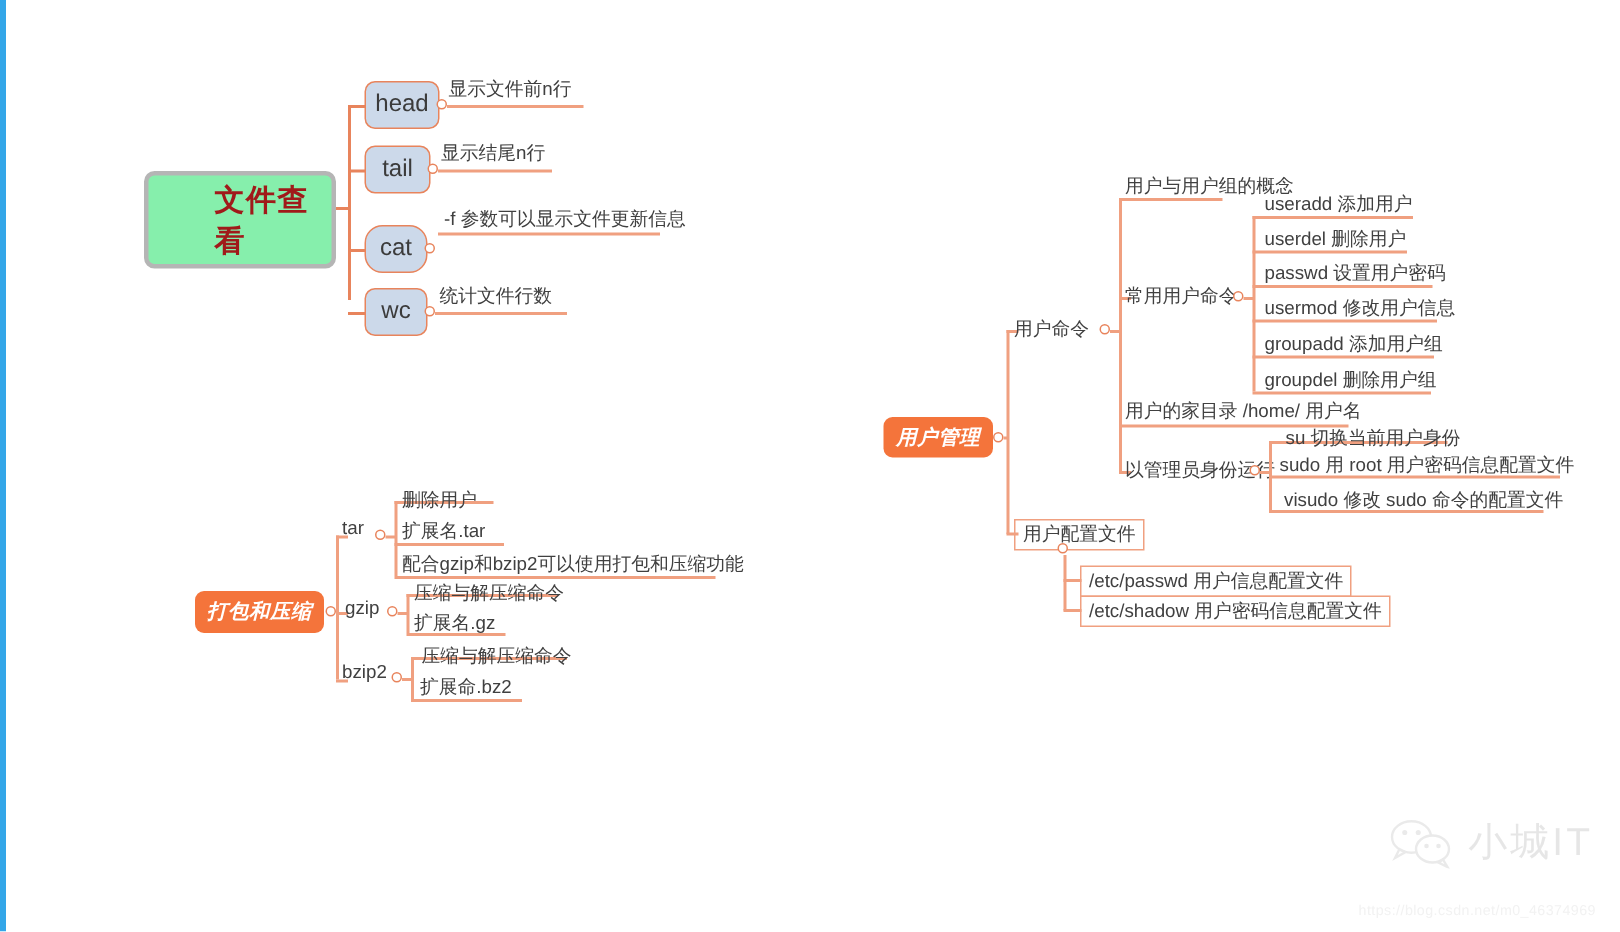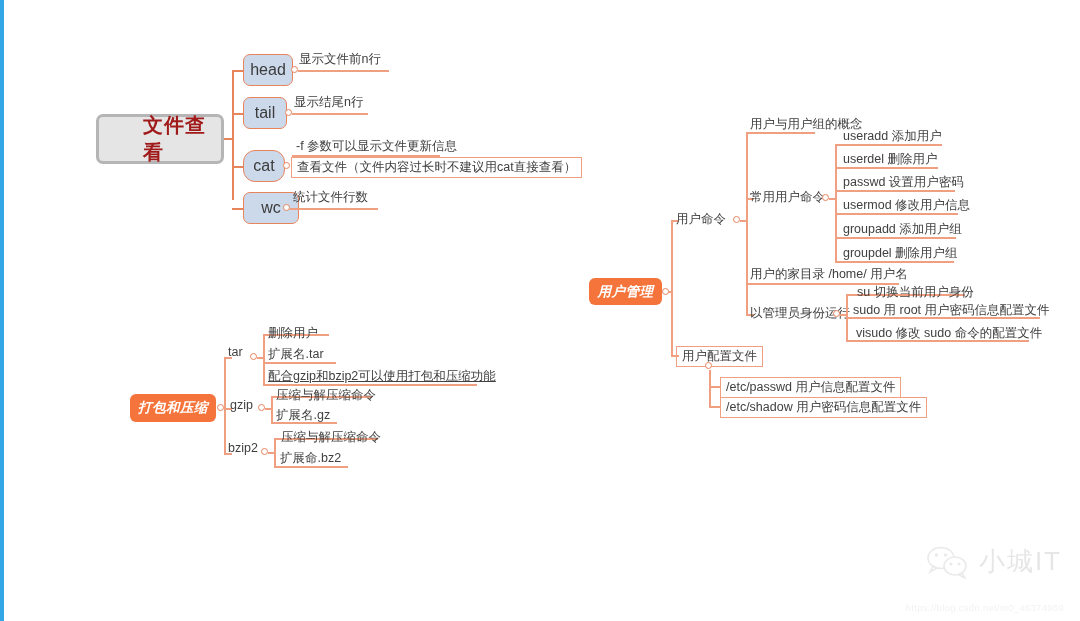--- a/index.html
+++ b/index.html
@@ -23,22 +23,22 @@
   .lnv { width: 1.5px; }
   .ln.thick { background: #e8845c; }
   .dot {
     position: absolute; width: 7px; height: 7px; border-radius: 50%;
     border: 1.3px solid #e8845c; background: #ffffff;
   }
 
   
   .root-file {
     position: absolute; left: 96px; top: 114px;
-    width: 128px; height: 50px;
-    background: #e5e5e5;
+    width: 128px; height: 65px;
+    background: #86efac;
     border: 3px solid #b5b5b5;
     border-radius: 7px;
     display: flex; align-items: center; justify-content: center;
     color: #a01a1a; font-weight: bold; font-size: 20px;
     letter-spacing: 1px;
     padding-left: 44px;
   }
 
   
   .root-orange {
@@ -122,23 +122,22 @@
   <div class="leaf" style="left:294px; top:95px;">显示结尾n行</div>
 
   <div class="chip" style="left:243px; top:150px; width:42px; height:32px;border-radius:12px;">
     <span>cat</span>
   </div>
   <div class="dot" style="left:283px; top:162px;"></div>
 
   <div class="ln lnh" style="left:292px; top:155px; width:148px;"></div>
   <div class="leaf" style="left:296px; top:139px;">-f 参数可以显示文件更新信息</div>
 
-  <div class="leaf-box" style="left:291px; top:157px;">查看文件（文件内容过长时不建议用cat直接查看）</div>
-
-  <div class="chip" style="left:243px; top:192px; width:56px; height:32px;align-items:center;">
+
+  <div class="chip" style="left:243px; top:192px; width:42px; height:32px;align-items:center;">
     <span>wc</span>
   </div>
   <div class="dot" style="left:283px; top:204px;"></div>
   <div class="ln lnh" style="left:290px; top:208px; width:88px;"></div>
   <div class="leaf" style="left:293px; top:190px;">统计文件行数</div>
 
   <div class="root-orange" style="left:130px; top:394px; width:86px; height:28px;">打包和压缩</div>
   <div class="dot" style="left:217px; top:404px;"></div>
 
   <div class="ln lnv" style="left:224px; top:357px; height:96px;"></div>
@@ -147,21 +146,21 @@
   <div class="ln lnh" style="left:224px; top:357px; width:8px;"></div>
   <div class="leaf" style="left:228px; top:345px;">tar</div>
   <div class="dot" style="left:250px; top:353px;"></div>
   <div class="ln lnv" style="left:263px; top:334px; height:50px;"></div>
   <div class="ln lnh" style="left:257px; top:357px; width:7px;"></div>
   <div class="ln lnh" style="left:263px; top:334px; width:66px;"></div>
   <div class="leaf" style="left:268px; top:326px;">删除用户</div>
   <div class="ln lnh" style="left:263px; top:362px; width:73px;"></div>
   <div class="leaf" style="left:268px; top:347px;">扩展名.tar</div>
   <div class="ln lnh" style="left:263px; top:384px; width:214px;"></div>
-  <div class="leaf" style="left:268px; top:369px;text-decoration:underline;">配合gzip和bzip2可以使用打包和压缩功能</div>
+  <div class="leaf" style="left:268px; top:369px;">配合gzip和bzip2可以使用打包和压缩功能</div>
 
   <div class="ln lnh" style="left:224px; top:408px; width:8px;"></div>
   <div class="leaf" style="left:230px; top:398px;">gzip</div>
   <div class="dot" style="left:258px; top:404px;"></div>
   <div class="ln lnv" style="left:271px; top:396px; height:26px;"></div>
   <div class="ln lnh" style="left:265px; top:408px; width:7px;"></div>
   <div class="ln lnh" style="left:271px; top:396px; width:101px;"></div>
   <div class="leaf" style="left:276px; top:388px;">压缩与解压缩命令</div>
   <div class="ln lnh" style="left:271px; top:422px; width:66px;"></div>
   <div class="leaf" style="left:276px; top:408px;">扩展名.gz</div>

